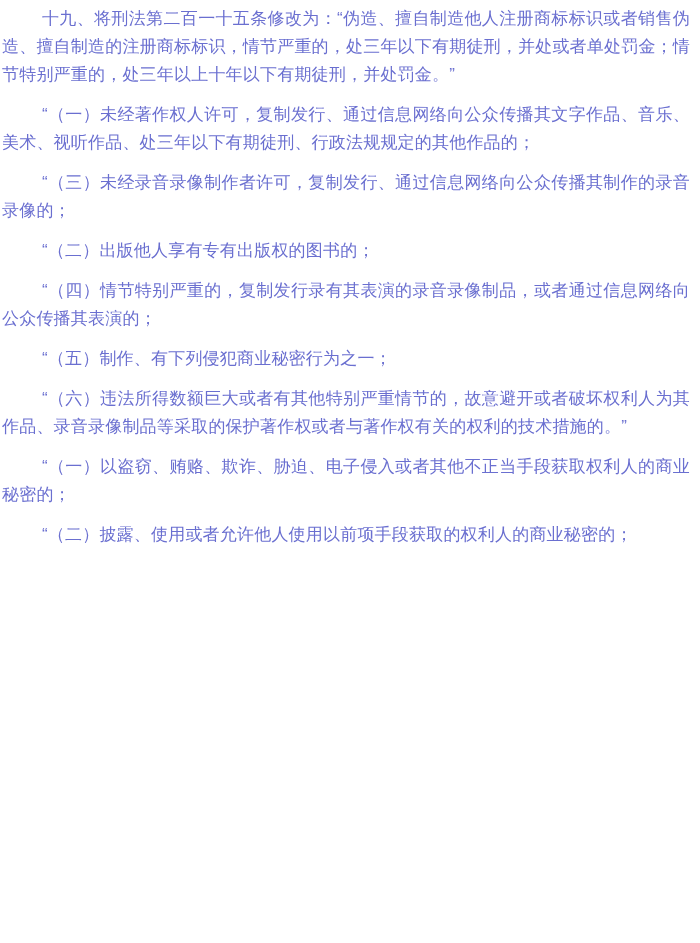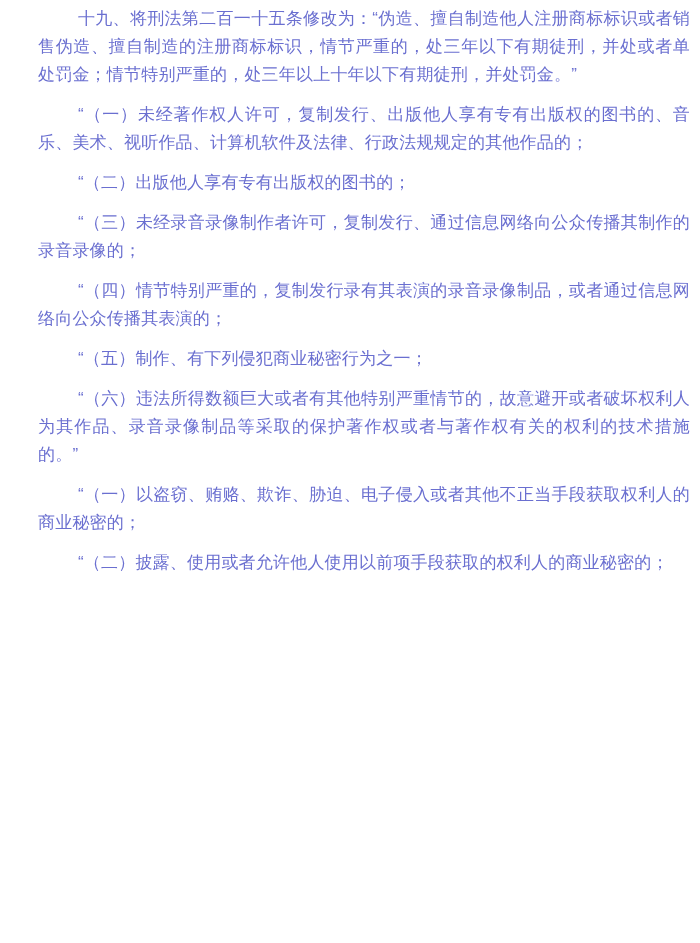--- a/index.html
+++ b/index.html
@@ -15,36 +15,35 @@
     overflow: hidden;
     background: #ffffff;
     padding: 5px 10px 0 2px;
   }
   .doc {
     font-family: "Liberation Sans", "DejaVu Sans", sans-serif;
     font-size: 17px;
     line-height: 28px;
     text-align: justify;
     letter-spacing: 0.2px;
-    margin-left: 36px;
   }
   .doc p {
     margin: 0 0 12px 0;
     text-indent: 2.35em;
     word-break: break-all;
   }
 </style>
 </head>
 <body>
 
 <div class="page">
   <div class="doc" style="color: rgb(106, 111, 208);">
     <p>十九、将刑法第二百一十五条修改为：“伪造、擅自制造他人注册商标标识或者销售伪造、擅自制造的注册商标标识，情节严重的，处三年以下有期徒刑，并处或者单处罚金；情节特别严重的，处三年以上十年以下有期徒刑，并处罚金。”</p>
-    <p>“（一）未经著作权人许可，复制发行、出版他人享有专有出版权的图书的、音乐、美术、视听作品、计算机软件及法律、行政法规规定的其他作品的；</p>
+    <p>“（一）未经著作权人许可，复制发行、通过信息网络向公众传播其文字作品、音乐、美术、视听作品、处三年以下有期徒刑、行政法规规定的其他作品的；</p>
+    <p>“（三）未经录音录像制作者许可，复制发行、通过信息网络向公众传播其制作的录音录像的；</p>
     <p>“（二）出版他人享有专有出版权的图书的；</p>
-    <p>“（三）未经录音录像制作者许可，复制发行、通过信息网络向公众传播其制作的录音录像的；</p>
     <p>“（四）情节特别严重的，复制发行录有其表演的录音录像制品，或者通过信息网络向公众传播其表演的；</p>
     <p>“（五）制作、有下列侵犯商业秘密行为之一；</p>
     <p>“（六）违法所得数额巨大或者有其他特别严重情节的，故意避开或者破坏权利人为其作品、录音录像制品等采取的保护著作权或者与著作权有关的权利的技术措施的。”</p>
     <p>“（一）以盗窃、贿赂、欺诈、胁迫、电子侵入或者其他不正当手段获取权利人的商业秘密的；</p>
     <p>“（二）披露、使用或者允许他人使用以前项手段获取的权利人的商业秘密的；</p>
   </div>
 </div>
 
 </body></html>

